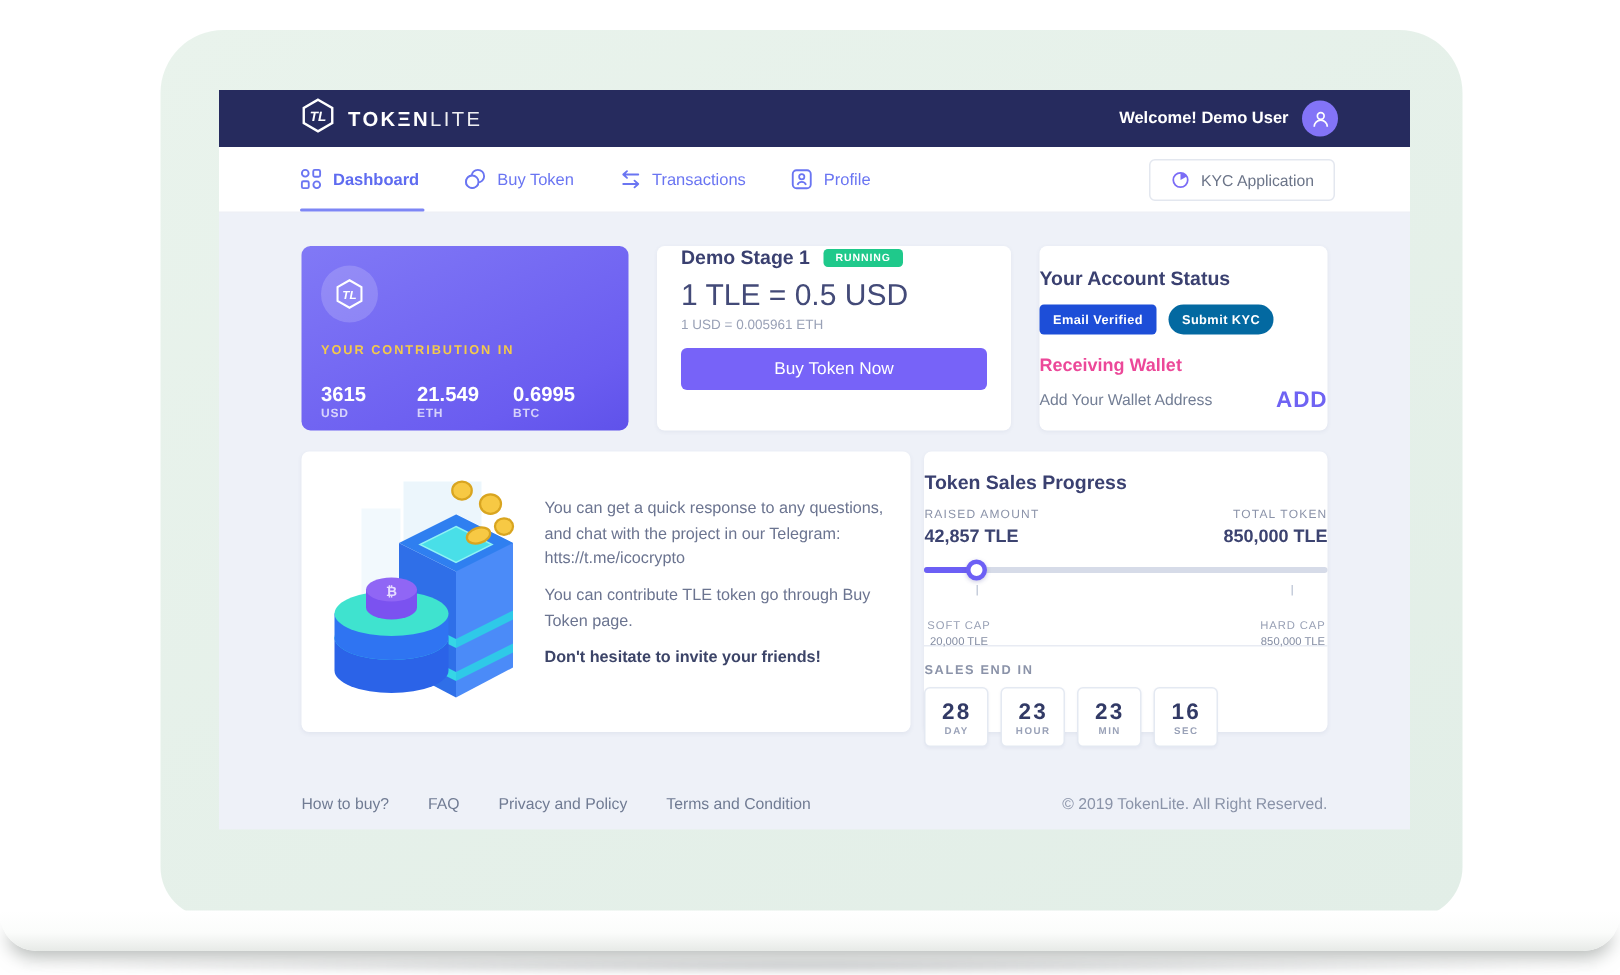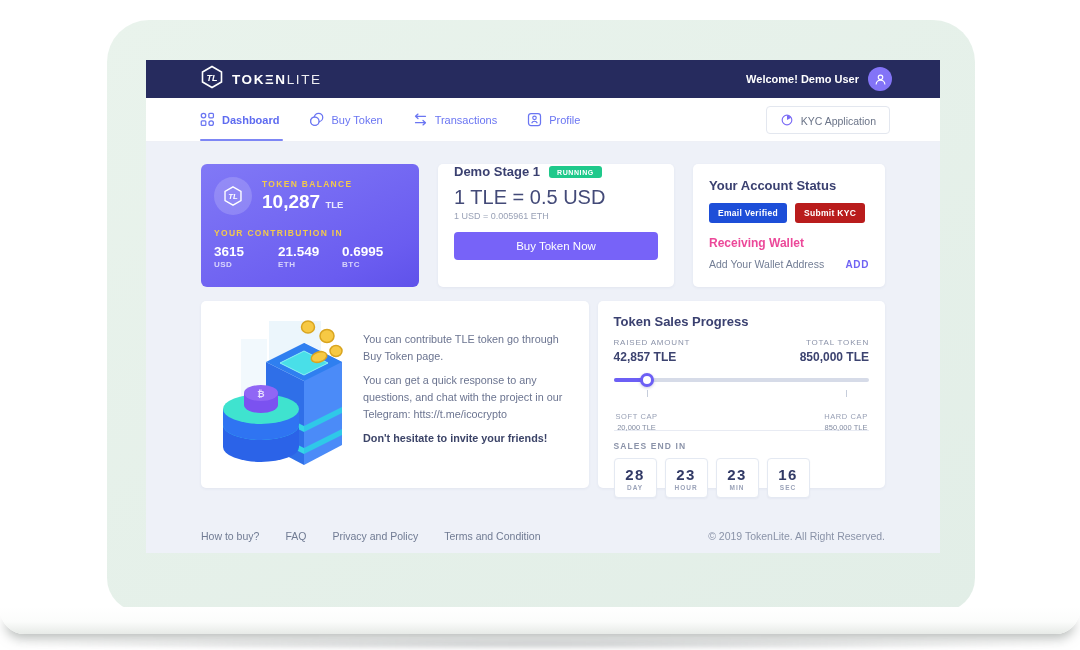--- a/index.html
+++ b/index.html
@@ -48,55 +48,55 @@
   
   .balance-card { flex:212; height:123px; border-radius:6px; padding:13px 13px;
     background:linear-gradient(155deg,#8179f6 0%,#6a5cf0 78%,#5f52ea 100%); color:#fff; }
   .balance-top { display:flex; align-items:center; gap:10px; }
   .balance-iconwrap { width:38px; height:38px; border-radius:50%; background:rgba(255,255,255,.17);
     display:flex; align-items:center; justify-content:center; flex:0 0 38px; }
   .gold-label { color:#f3c94c; font-size:8.5px; font-weight:bold; letter-spacing:1.3px; }
   .balance-amount { font-size:19px; font-weight:bold; margin-top:2px; }
   .balance-amount .unit { font-size:9.5px; font-weight:bold; opacity:.85; }
   .contrib-label { margin-top:13px; }
-  .contrib-row { display:flex; margin-top:6px; }
+  .contrib-row { display:flex; margin-top:17px; }
   .contrib-col { width:64px; }
   .contrib-val { font-size:13.5px; font-weight:bold; }
   .contrib-cur { font-size:8px; font-weight:bold; opacity:.72; letter-spacing:.5px; margin-top:1px; }
 
   
   .stage-card { flex:222; height:123px; padding:0 16px; }
   .stage-title-row { display:flex; align-items:center; gap:9px; }
   .card-title { font-size:13px; font-weight:bold; color:#3a4070; }
   .badge { display:inline-block; color:#fff; font-weight:bold; border-radius:3px; }
   .running-badge { background:#1fc98b; font-size:7px; letter-spacing:.6px; padding:3px 8px 2px; }
   .rate { font-size:20px; color:#434a78; margin-top:7px; }
   .sub-rate { font-size:9px; color:#99a1b6; margin-top:2px; }
   .buy-btn { margin-top:11px; width:204px; height:28px; background:#7763f8; border:none;
     border-radius:4px; color:#fff; font-size:11.5px; font-weight:normal; cursor:pointer;
     font-family:"Liberation Sans", sans-serif; }
 
   
-  .account-card { flex:214; height:123px; padding:14px 16px; }
+  .account-card { flex:214; height:123px; padding:14px 0; }
   .badge-row { display:flex; gap:8px; margin-top:10px; }
   .status-badge { font-size:8.5px; padding:5px 9px; letter-spacing:.3px; }
   .wallet-title { font-size:12px; font-weight:bold; color:#ec4899; margin-top:13px; }
   .wallet-row { display:flex; justify-content:space-between; align-items:center; margin-top:8px; }
   .wallet-hint { font-size:10.5px; color:#737e95; }
-  .add-link { font-size:10px; font-weight:bold; color:#6f63f3; letter-spacing:.6px; cursor:pointer; }
+  .add-link { font-size:15px; font-weight:bold; color:#6f63f3; letter-spacing:.6px; cursor:pointer; }
 
   
   .thanks-card { flex:397; height:187px; display:flex; padding:12px 18px 12px 6px; gap:4px; }
   .thanks-text { padding-top:10px; }
   .thanks-title { font-size:14px; font-weight:bold; color:#4b41a3; }
   .thanks-para { font-size:10.8px; color:#6b7490; line-height:1.55; margin-top:8px; }
   .thanks-bold { font-size:10.8px; font-weight:bold; color:#3c4468; margin-top:9px; }
 
   
-  .progress-card { flex:279; height:187px; padding:13px 16px; }
+  .progress-card { flex:279; height:187px; padding:13px 0; }
   .amounts-row { display:flex; justify-content:space-between; margin-top:9px; }
   .amount-label { font-size:8px; color:#8b93a9; letter-spacing:.8px; }
   .amount-value { font-size:12px; font-weight:bold; color:#3c4370; margin-top:3px; }
   .amount-right { text-align:right; }
   .slider { position:relative; height:44px; margin-top:9px; }
   .slider-track { position:absolute; top:5px; left:0; right:0; height:4px; background:#d6dbe8; border-radius:2px; }
   .slider-fill { position:absolute; top:5px; left:0; height:4px; background:#6c5ff5; border-radius:2px; }
   .slider-knob { position:absolute; top:0; width:14px; height:14px; background:#fff;
     border:3px solid #6c5ff5; border-radius:50%; box-shadow:0 1px 3px rgba(80,80,160,.3); cursor:pointer; }
   .tick { position:absolute; top:17px; width:1px; height:7px; background:#c6cddb; }
@@ -194,24 +194,20 @@
     <div class="cards-row1">
 
       <div class="balance-card">
         <div class="balance-top">
           <div class="balance-iconwrap">
             <svg width="22" height="22" viewBox="0 0 24 24">
               <polygon points="12,2 20.7,7 20.7,17 12,22 3.3,17 3.3,7" fill="none" stroke="#ffffff" stroke-width="1.5"></polygon>
               <text x="12" y="15.3" font-size="8.5" font-style="italic" font-weight="bold" fill="#ffffff" text-anchor="middle" font-family="Liberation Sans, sans-serif">TL</text>
             </svg>
           </div>
-          <div>
-            <div class="gold-label">TOKEN BALANCE</div>
-            <div class="balance-amount"><span>10,287</span> <span class="unit">TLE</span></div>
-          </div>
         </div>
         <div class="gold-label contrib-label">YOUR CONTRIBUTION IN</div>
         <div class="contrib-row">
           <div class="contrib-col">
             <div class="contrib-val">3615</div>
             <div class="contrib-cur">USD</div>
           </div>
           <div class="contrib-col">
             <div class="contrib-val">21.549</div>
             <div class="contrib-cur">ETH</div>
@@ -230,21 +226,21 @@
         </div>
         <div class="rate">1 TLE = 0.5 USD</div>
         <div class="sub-rate">1 USD = 0.005961 ETH</div>
         <button class="buy-btn">Buy Token Now</button>
       </div>
 
       <div class="card account-card">
         <div class="card-title">Your Account Status</div>
         <div class="badge-row">
           <span class="badge status-badge" style="background: #1d4ed8;">Email Verified</span>
-          <span class="badge status-badge" style="background: #b91c1c;">Submit KYC</span>
+          <span class="badge status-badge" style="background: #0369a1; border-radius: 10px;">Submit KYC</span>
         </div>
         <div class="wallet-title">Receiving Wallet</div>
         <div class="wallet-row">
           <span class="wallet-hint">Add Your Wallet Address</span>
           <span class="add-link">ADD</span>
         </div>
       </div>
     </div>
 
     <div class="cards-row2">
@@ -273,22 +269,22 @@
             <ellipse cx="54" cy="80" rx="17" ry="8" fill="#9066f5"></ellipse>
             <text x="54" y="84" font-size="9" font-weight="bold" fill="#e7ddff" text-anchor="middle" font-family="DejaVu Sans, sans-serif">₿</text>
 
             <ellipse cx="101" cy="14" rx="6.5" ry="6" fill="#f7c944" stroke="#d9a520" stroke-width="1.5"></ellipse>
             <ellipse cx="120" cy="23" rx="7" ry="6.5" fill="#f7c944" stroke="#d9a520" stroke-width="1.5"></ellipse>
             <ellipse cx="112" cy="44" rx="8" ry="5" fill="#f7c944" stroke="#d9a520" stroke-width="1.5" transform="rotate(-18 112 44)"></ellipse>
             <ellipse cx="129" cy="38" rx="6" ry="5.5" fill="#f7c944" stroke="#d9a520" stroke-width="1.5"></ellipse>
           </svg>
         </div>
         <div class="thanks-text">
+          <div class="thanks-para">You can get a quick response to any questions, and chat with the project in our Telegram: htts://t.me/icocrypto</div>
           <div class="thanks-para">You can contribute TLE token go through Buy Token page.</div>
-          <div class="thanks-para">You can get a quick response to any questions, and chat with the project in our Telegram: htts://t.me/icocrypto</div>
           <div class="thanks-bold">Don't hesitate to invite your friends!</div>
         </div>
       </div>
 
       <div class="card progress-card">
         <div class="card-title">Token Sales Progress</div>
         <div class="amounts-row">
           <div>
             <div class="amount-label">RAISED AMOUNT</div>
             <div class="amount-value">42,857 TLE</div>

